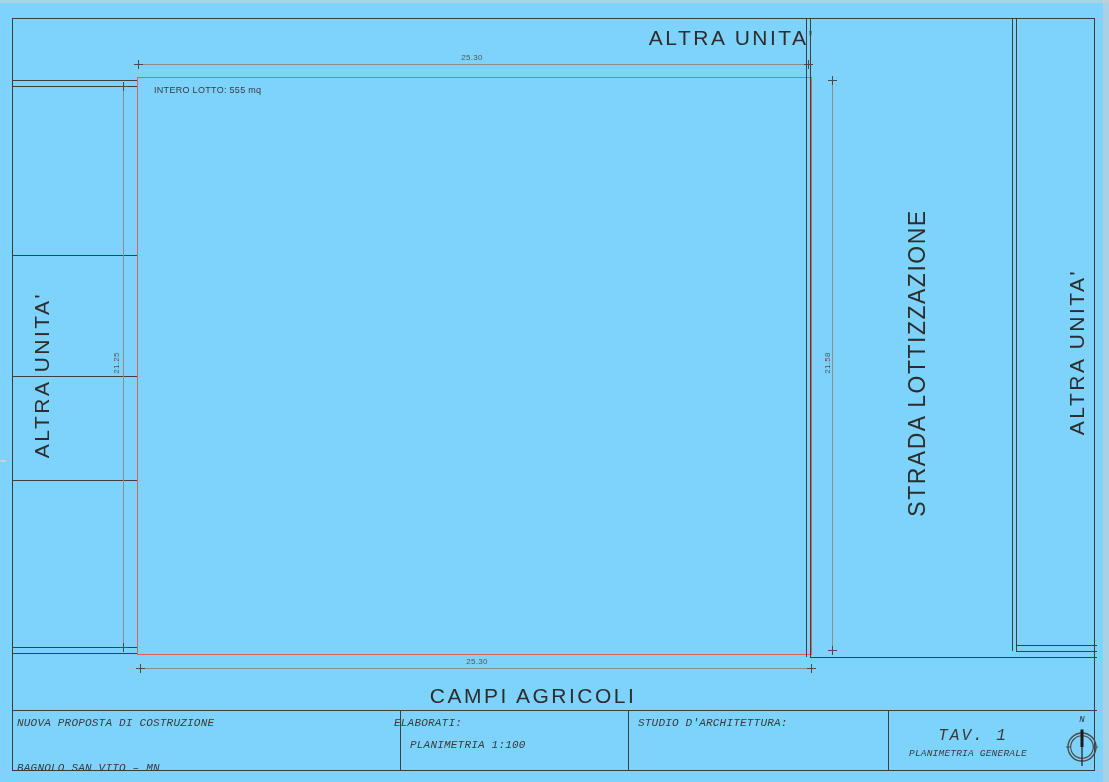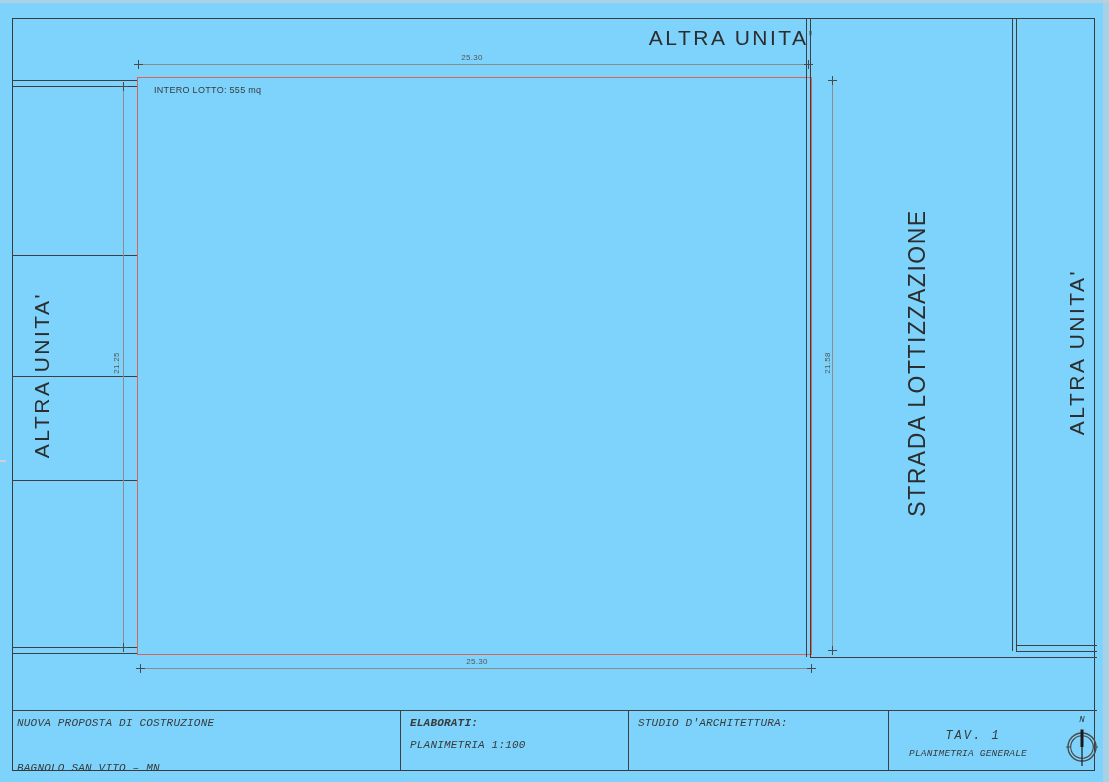--- a/index.html
+++ b/index.html
@@ -28,21 +28,21 @@
   .lbl{position:absolute;white-space:nowrap;color:#2d2d2d;}
   .big{font-size:21px;letter-spacing:2.5px;font-weight:400;}
   .road{font-size:23px;letter-spacing:1.5px;}
   .center{transform:translate(-50%,-50%);}
   .rot{transform:translate(-50%,-50%) rotate(-90deg);}
   .dimtxt{font-size:8px;color:#555555;letter-spacing:0.3px;}
   .lotlbl{font-size:9px;color:#3a3a3a;letter-spacing:0.3px;margin-left:12px;}
   
   .tb{position:absolute;font-family:"Liberation Mono",monospace;font-style:italic;
       color:#3a3a3a;font-size:11px;letter-spacing:0.2px;white-space:nowrap;}
-  .tb-big{font-size:12px;letter-spacing:2px;}
+  .tb-big{font-size:16px;letter-spacing:2px;}
   .tb-small{font-size:9.5px;letter-spacing:0.2px;}
   .tb-n{font-size:9px;font-family:"Liberation Mono",monospace;font-style:italic;color:#333;}
   svg{position:absolute;overflow:visible;}
 </style>
 </head>
 <body>
 
 <div id="canvas">
 
   <div class="scan-edge" style="left:0;top:0;width:1109px;height:3px;opacity:.55;"></div>
@@ -88,30 +88,31 @@
   <div class="ln v dim" style="left:123px;top:86px;height:561px;"></div>
   <div class="tick" style="left:118.5px;top:81.5px;"></div>
   <div class="tick" style="left:118.5px;top:642.5px;"></div>
   <div class="lbl dimtxt rot" style="left:116px;top:363px;">21.25</div>
 
   <div class="ln v dim" style="left:832px;top:80px;height:570px;"></div>
   <div class="tick" style="left:827.5px;top:75.5px;"></div>
   <div class="tick" style="left:827.5px;top:645.5px;"></div>
   <div class="lbl dimtxt rot" style="left:827px;top:363px;">21.58</div>
 
+  <div class="lbl big center" style="left:533px;top:696px;">CAMPI AGRICOLI</div>
 
   <div class="ln h" style="left:12px;top:710px;width:1085px;"></div>
   <div class="ln v" style="left:400px;top:710px;height:61px;"></div>
   <div class="ln v" style="left:628px;top:710px;height:61px;"></div>
   <div class="ln v" style="left:888px;top:710px;height:61px;"></div>
 
   <div class="tb" style="left:17px;top:717px;">NUOVA PROPOSTA DI COSTRUZIONE</div>
   <div class="tb" style="left:17px;top:762px;">BAGNOLO SAN VITO – MN</div>
 
-  <div class="tb" style="left:410px;top:717px;font-weight:bold;">ELABORATI:</div>
+  <div class="tb" style="left:394px;top:717px;">ELABORATI:</div>
   <div class="tb" style="left:410px;top:739px;">PLANIMETRIA 1:100</div>
 
   <div class="tb" style="left:638px;top:717px;">STUDIO D'ARCHITETTURA:</div>
 
   <div class="tb tb-big center" style="left:973px;top:736px;">TAV. 1</div>
   <div class="tb tb-small center" style="left:968px;top:753px;">PLANIMETRIA GENERALE</div>
 
   <div class="tb-n center lbl" style="left:1082px;top:720px;">N</div>
   <svg style="left:1062px;top:710px;" width="40" height="62" viewBox="0 0 40 62">
     <circle cx="20" cy="37" r="14" fill="none" stroke="#4a4a4a" stroke-width="1.4"></circle>

